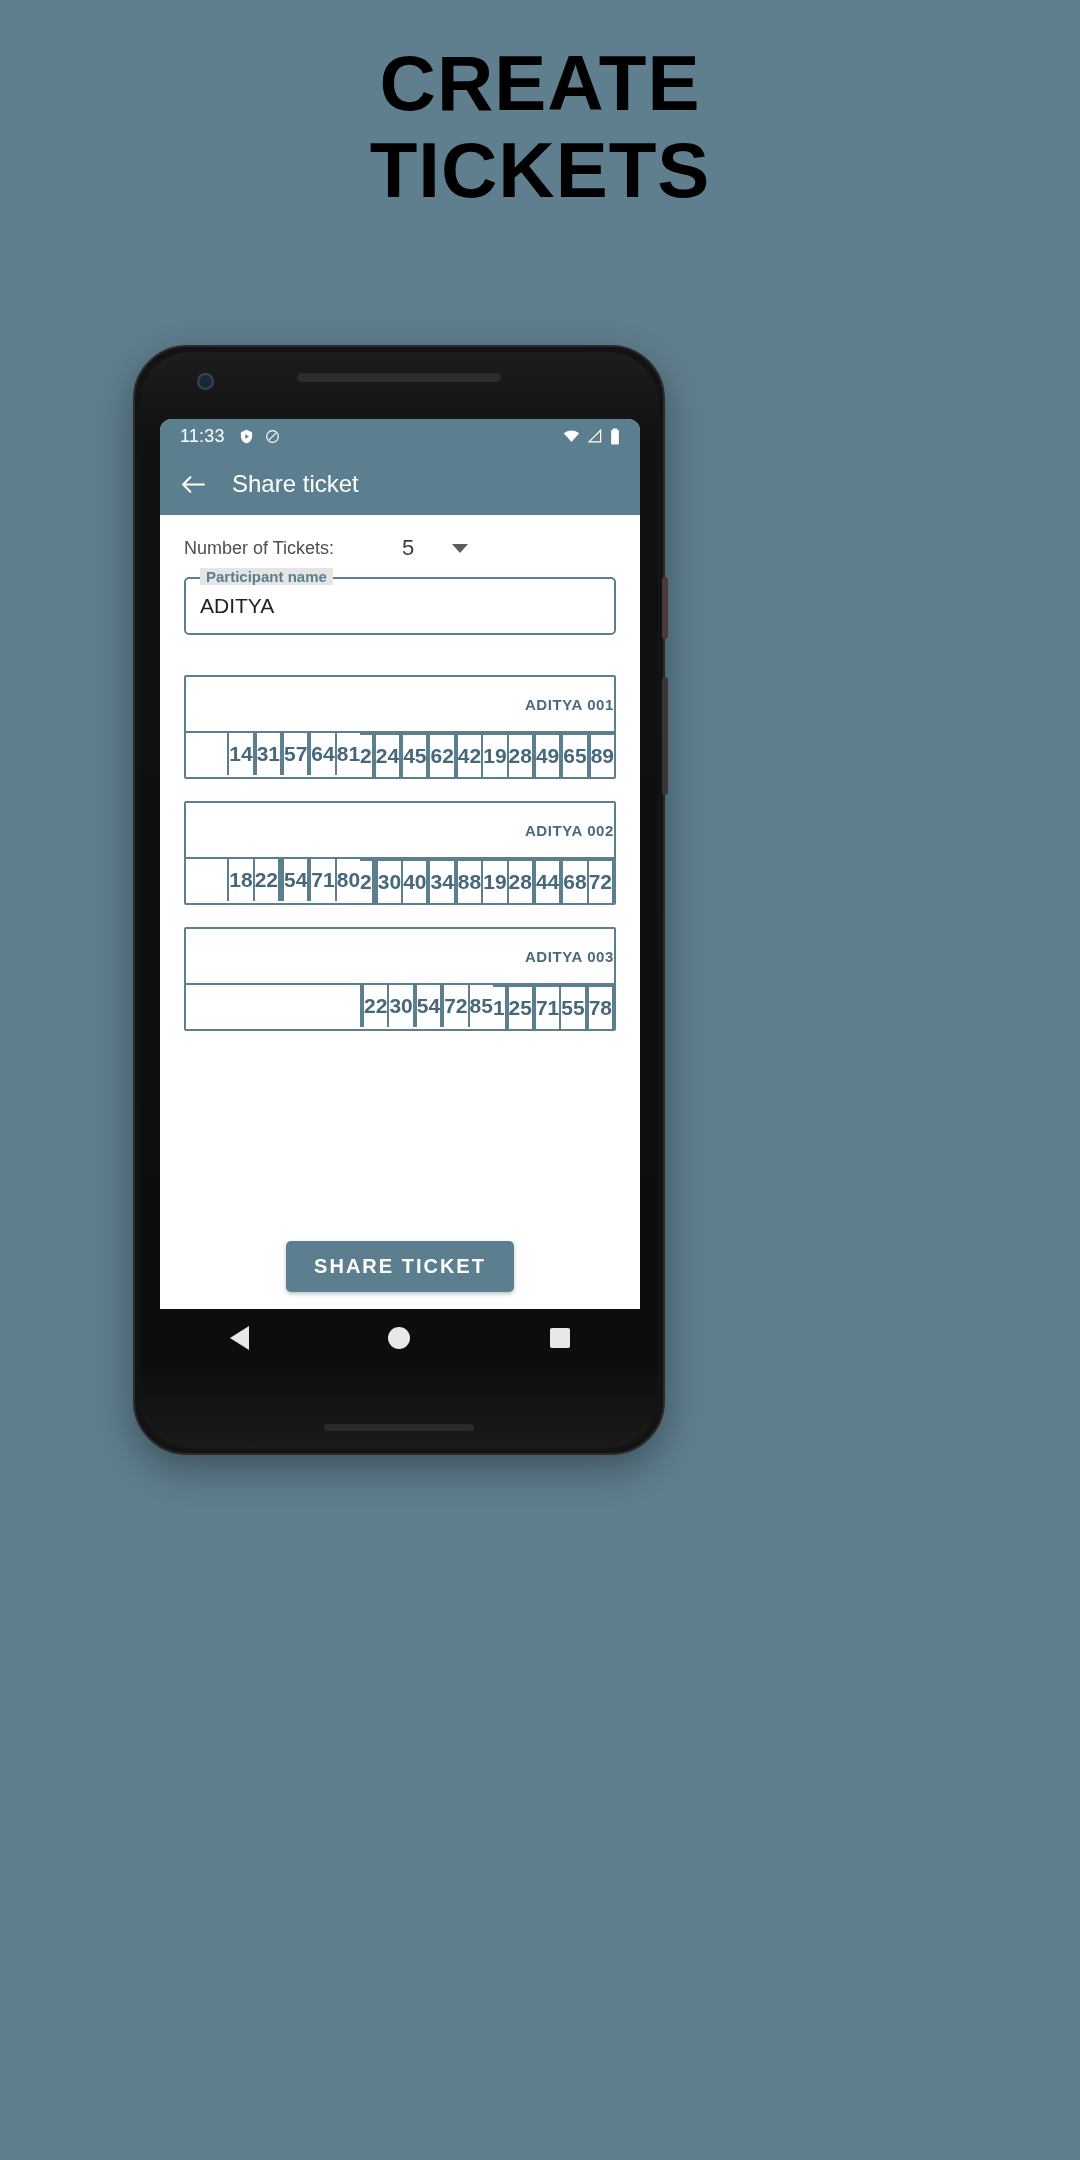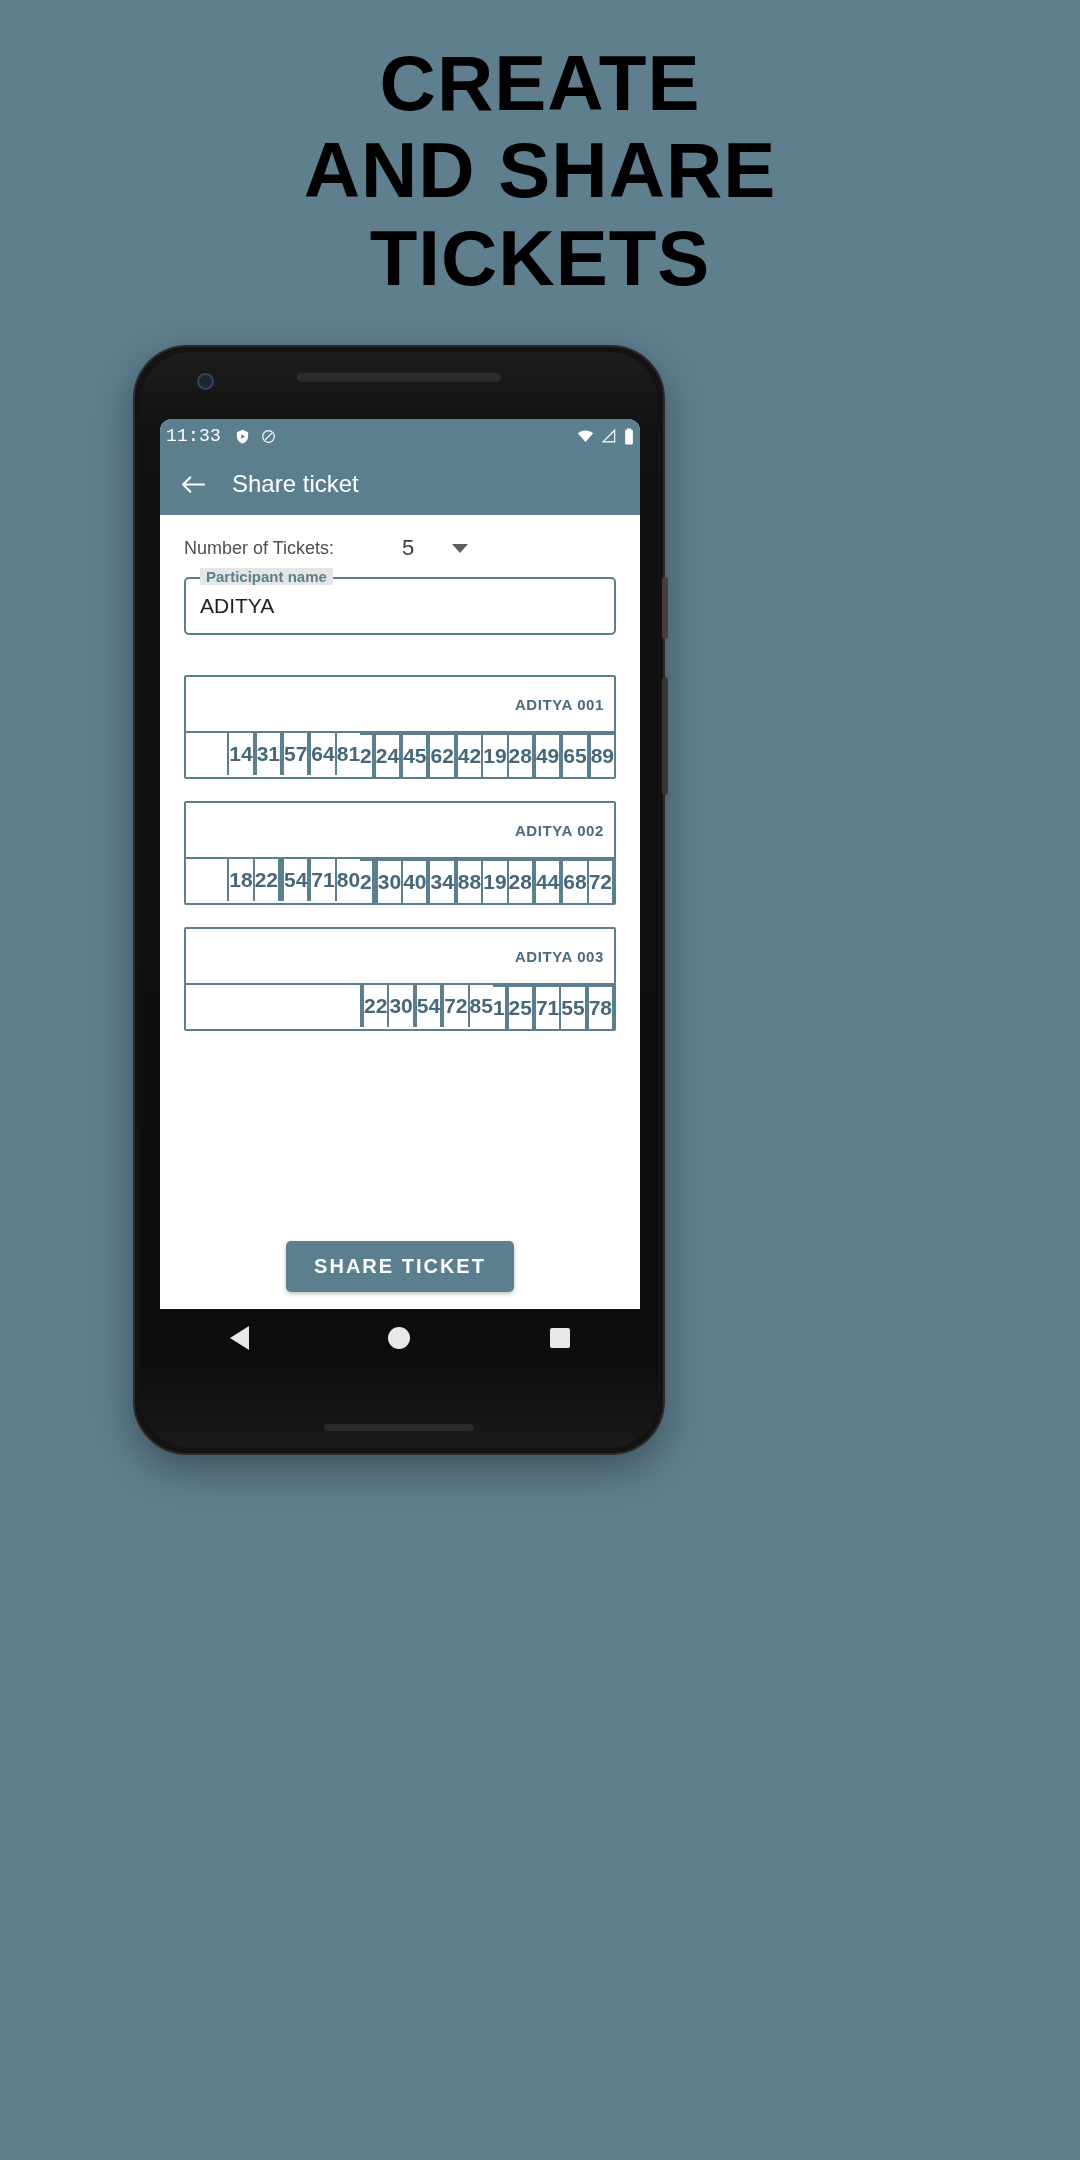--- a/index.html
+++ b/index.html
@@ -70,24 +70,23 @@
     left:25px; top:72px;
     width:480px; height:890px;
     background:#ffffff;
     overflow:hidden;
     border-radius:12px 12px 0 0;
   }
   
   #status-bar {
     height:34px; background:#5c7f90;
     display:flex; align-items:center;
-    padding:0 6px;
+    padding:0 20px;
     color:#ffffff;
     font-size:17px;
-    font-family:Liberation Mono, monospace;
   }
   #status-time { font-size:18px; letter-spacing:0.2px; }
   .status-icons-left { display:flex; align-items:center; gap:11px; margin-left:14px; }
   .status-icons-right { display:flex; align-items:center; gap:7px; margin-left:auto; }
   .sicon svg { display:block; }
 
   
   #toolbar {
     height:62px; background:#5c7f90;
     display:flex; align-items:center;
@@ -132,21 +131,20 @@
   
   #tickets-scroll { margin-top:40px; }
   .ticket {
     border:2px solid #5c7f90;
     border-radius:2px;
     margin-bottom:22px;
     background:#fff;
   }
   .ticket-header {
     height:56px; display:flex; align-items:center; justify-content:flex-end;
-    padding-right:10px;
     border-bottom:2px solid #5c7f90;
     color:#4a6b7c; font-size:15px; font-weight:bold; letter-spacing:0.6px;
   }
   .ticket-grid { display:flex; flex-direction:row;justify-content:flex-end; }
   .ticket-row { display:flex; }
   .ticket-row + .ticket-row { border-top:2px solid #5c7f90; }
   .cell {
     flex:1 1 0;
     height:42px;
     display:flex; align-items:center; justify-content:center;
@@ -187,21 +185,20 @@
   #ticket-fade {
     position:absolute; left:0; right:0; bottom:86px; height:22px;
     background:#ffffff;
   }
 </style>
 </head>
 <body>
 
 <div id="promo-headline">
   <span class="ln">CREATE</span>
-  <span class="ln">AND SHARE</span>
   <span class="ln">TICKETS</span>
 </div>
 
 <div id="phone">
   <div id="phone-inner-bezel"></div>
   <div id="phone-speaker"></div>
   <div id="phone-camera"></div>
   <div id="btn-power"></div>
   <div id="btn-volume"></div>
   <div id="phone-bottom-bar"></div>

